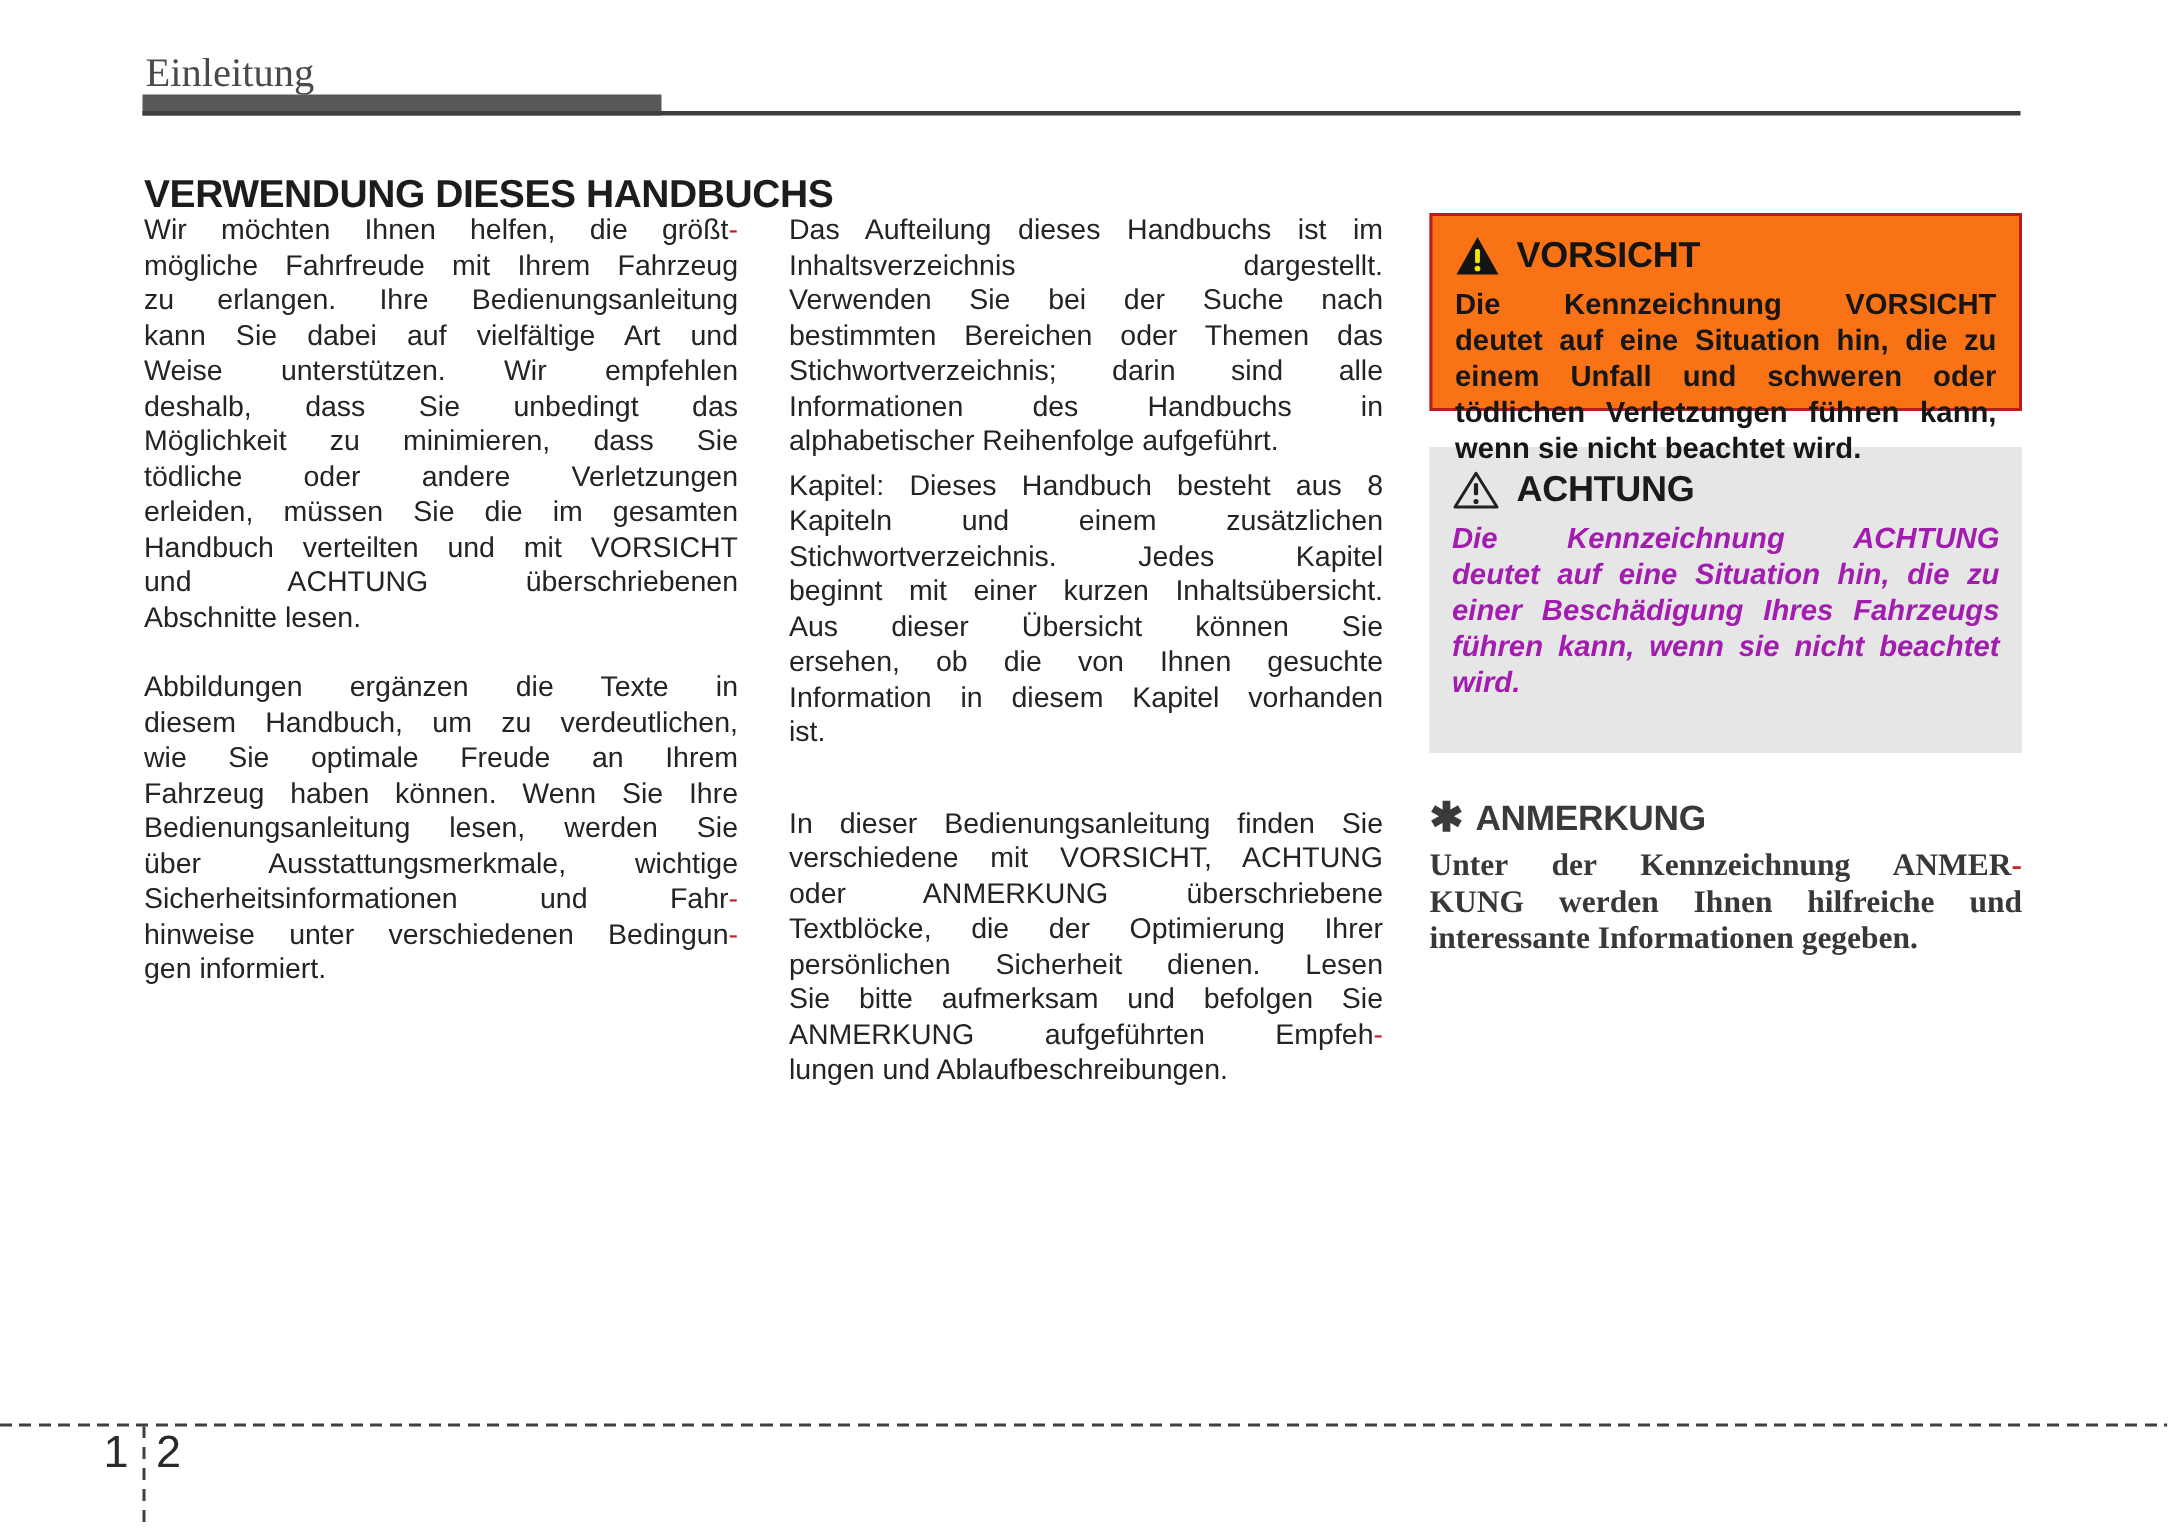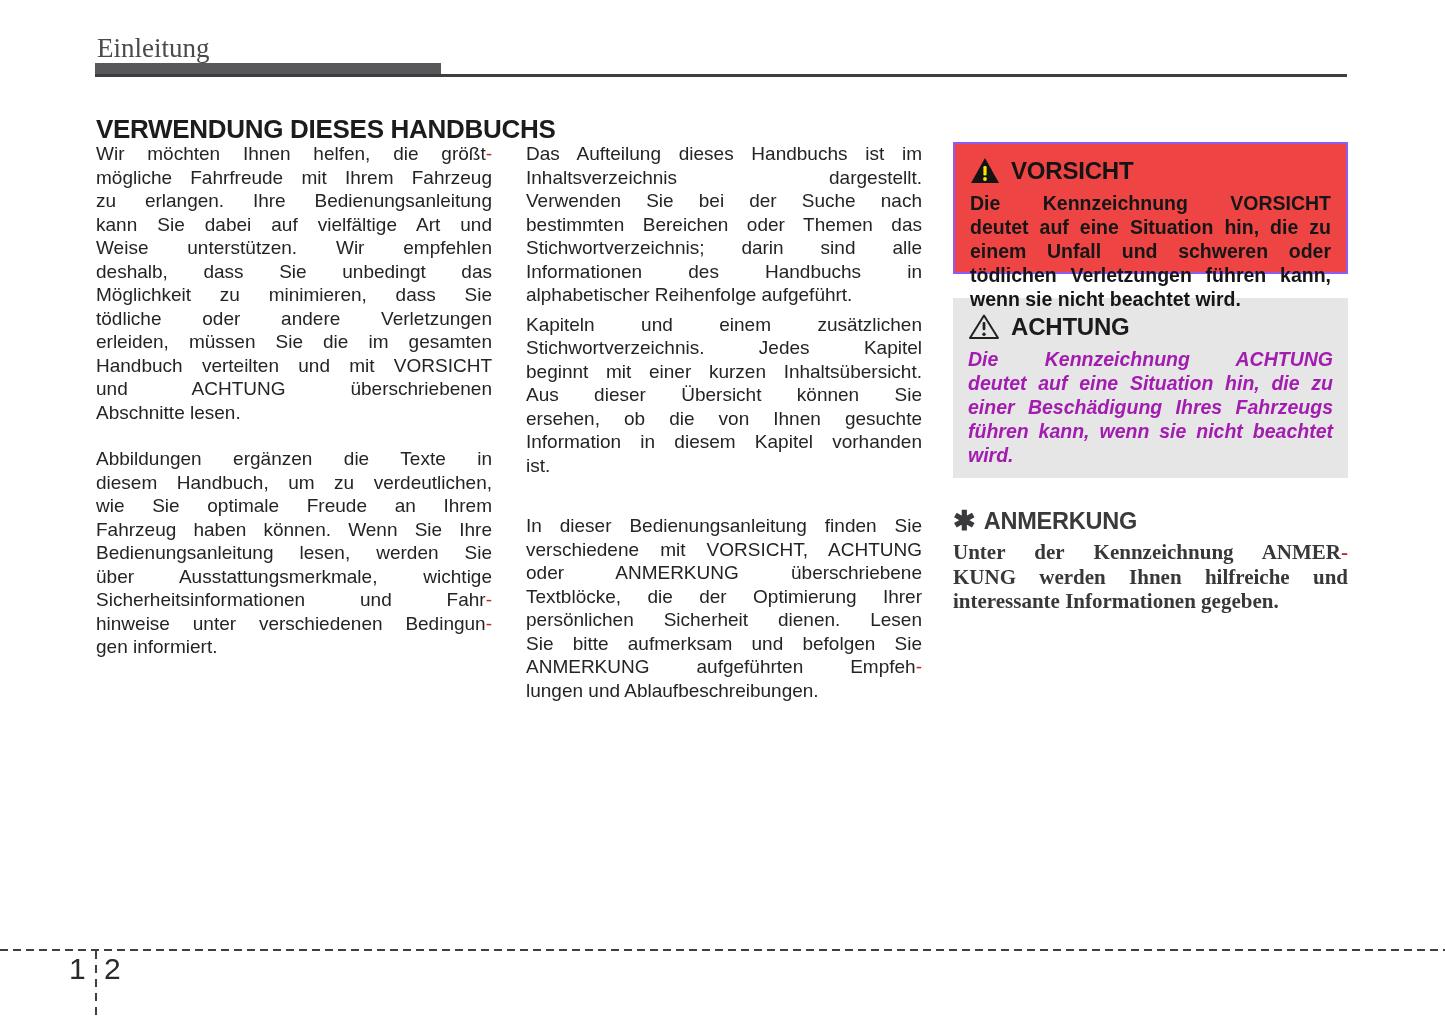--- a/index.html
+++ b/index.html
@@ -24,22 +24,22 @@
   .mt-sm{margin-top:23px;}
   .mt-xs{margin-top:6px;}
   .mt-lg{margin-top:37px;}
 
   .line{text-align:justify;text-align-last:justify;text-justify:inter-word;white-space:normal;}
   .line.last{text-align-last:left;}
   .redh{color:#c32428;}
 
   
   .box{box-sizing:border-box;width:395px;}
-  .box-vorsicht{height:132px;background:#ef4444;border:2px solid #8b5cf6;padding:13px 15px 0 15px;}
-  .box-achtung{height:180px;background:#e6e6e6;padding:15px 15px 0 15px;margin-top:24px;}
+  .box-vorsicht{height:132px;background:#f97316;border:2px solid #b91c1c;padding:13px 15px 0 15px;}
+  .box-achtung{height:204px;background:#e6e6e6;padding:15px 15px 0 15px;margin-top:24px;}
   .box-title-row{display:flex;align-items:center;gap:11px;margin-bottom:7px;}
   .box-title{font-size:24px;font-weight:bold;color:#141414;letter-spacing:-0.2px;}
   .box-body{font-weight:bold;line-height:24px;color:#161616;}
   .box-achtung .box-body{font-style:italic;color:#a21caf;}
   .box-achtung .box-title{color:#1b1b1b;}
   .tri-icon{flex:0 0 auto;display:block;}
 
   
   .anmerkung{margin-top:30px;}
   .anm-title-row{display:flex;align-items:center;gap:8px;margin-bottom:5px;}
@@ -100,20 +100,21 @@
     <div class="para">
         <div class="line"><span>Das Aufteilung dieses Handbuchs ist im</span></div>
         <div class="line"><span>Inhaltsverzeichnis dargestellt.</span></div>
         <div class="line"><span>Verwenden Sie bei der Suche nach</span></div>
         <div class="line"><span>bestimmten Bereichen oder Themen das</span></div>
         <div class="line"><span>Stichwortverzeichnis; darin sind alle</span></div>
         <div class="line"><span>Informationen des Handbuchs in</span></div>
         <div class="line last"><span>alphabetischer Reihenfolge aufgeführt.</span></div>
       </div>
     <div class="para mt-xs">
+        <div class="line"><span>Kapitel: Dieses Handbuch besteht aus 8</span></div>
         <div class="line"><span>Kapiteln und einem zusätzlichen</span></div>
         <div class="line"><span>Stichwortverzeichnis. Jedes Kapitel</span></div>
         <div class="line"><span>beginnt mit einer kurzen Inhaltsübersicht.</span></div>
         <div class="line"><span>Aus dieser Übersicht können Sie</span></div>
         <div class="line"><span>ersehen, ob die von Ihnen gesuchte</span></div>
         <div class="line"><span>Information in diesem Kapitel vorhanden</span></div>
         <div class="line last"><span>ist.</span></div>
       </div>
     <div class="para mt-lg">
         <div class="line"><span>In dieser Bedienungsanleitung finden Sie</span></div>

